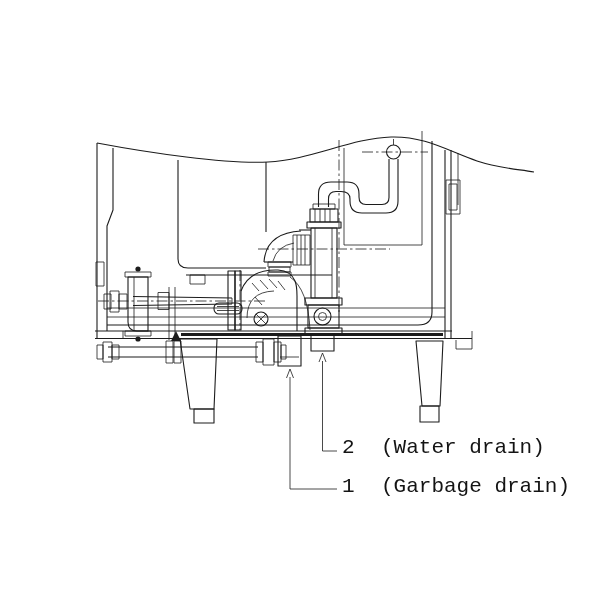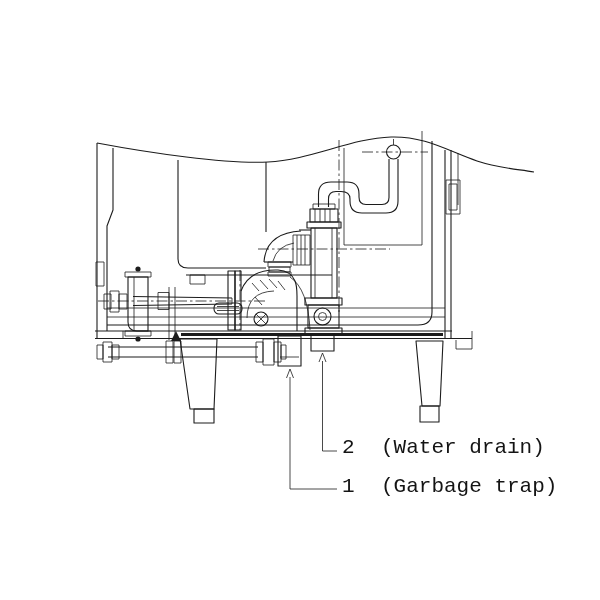--- a/index.html
+++ b/index.html
@@ -162,16 +162,16 @@
       <path class="ln thin" d="M290,377 V489 H337"></path>
       <path class="ln thin" d="M290,369 L286.5,378 M290,369 L293.5,378"></path>
     </g>
   </svg>
 
   <div class="callout" style="left:342px;top:437px;">
     <span class="num">2</span><span>(Water drain)</span>
   </div>
 
   <div class="callout" style="left:342px;top:476px;">
-    <span class="num">1</span><span>(Garbage trap)</span>
+    <span class="num">1</span><span>(Garbage drain)</span>
   </div>
 
 </div>
 
 </body></html>

